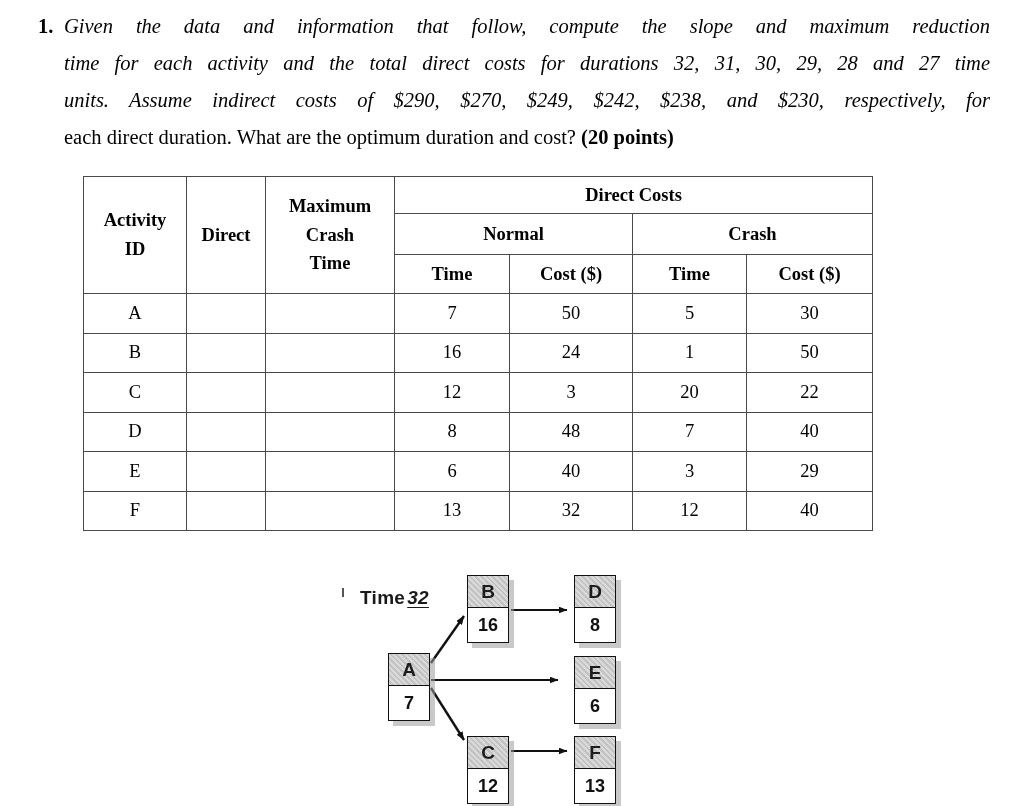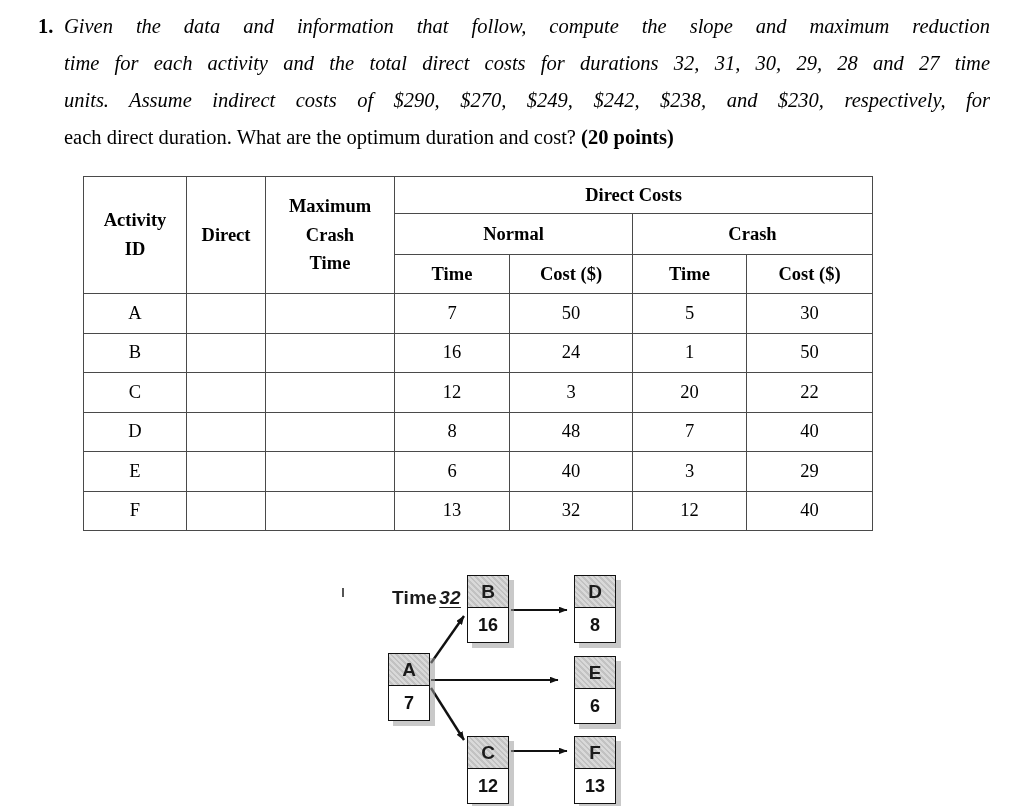--- a/index.html
+++ b/index.html
@@ -112,21 +112,20 @@
   .time-label {
     position: absolute;
     left: 24px;
     top: 27px;
     font-family: "Liberation Sans", "DejaVu Sans", sans-serif;
     font-size: 19px;
     font-weight: bold;
     letter-spacing: 0.3px;
     color: #1a1a1a;
     white-space: nowrap;
-    margin-left: 32px;
   }
   .time-label .time-value {
     font-style: italic;
     text-decoration: underline;
     text-underline-offset: 3px;
     margin-left: 2px;
   }
   .tick-mark {
     position: absolute;
     left: 6px;

